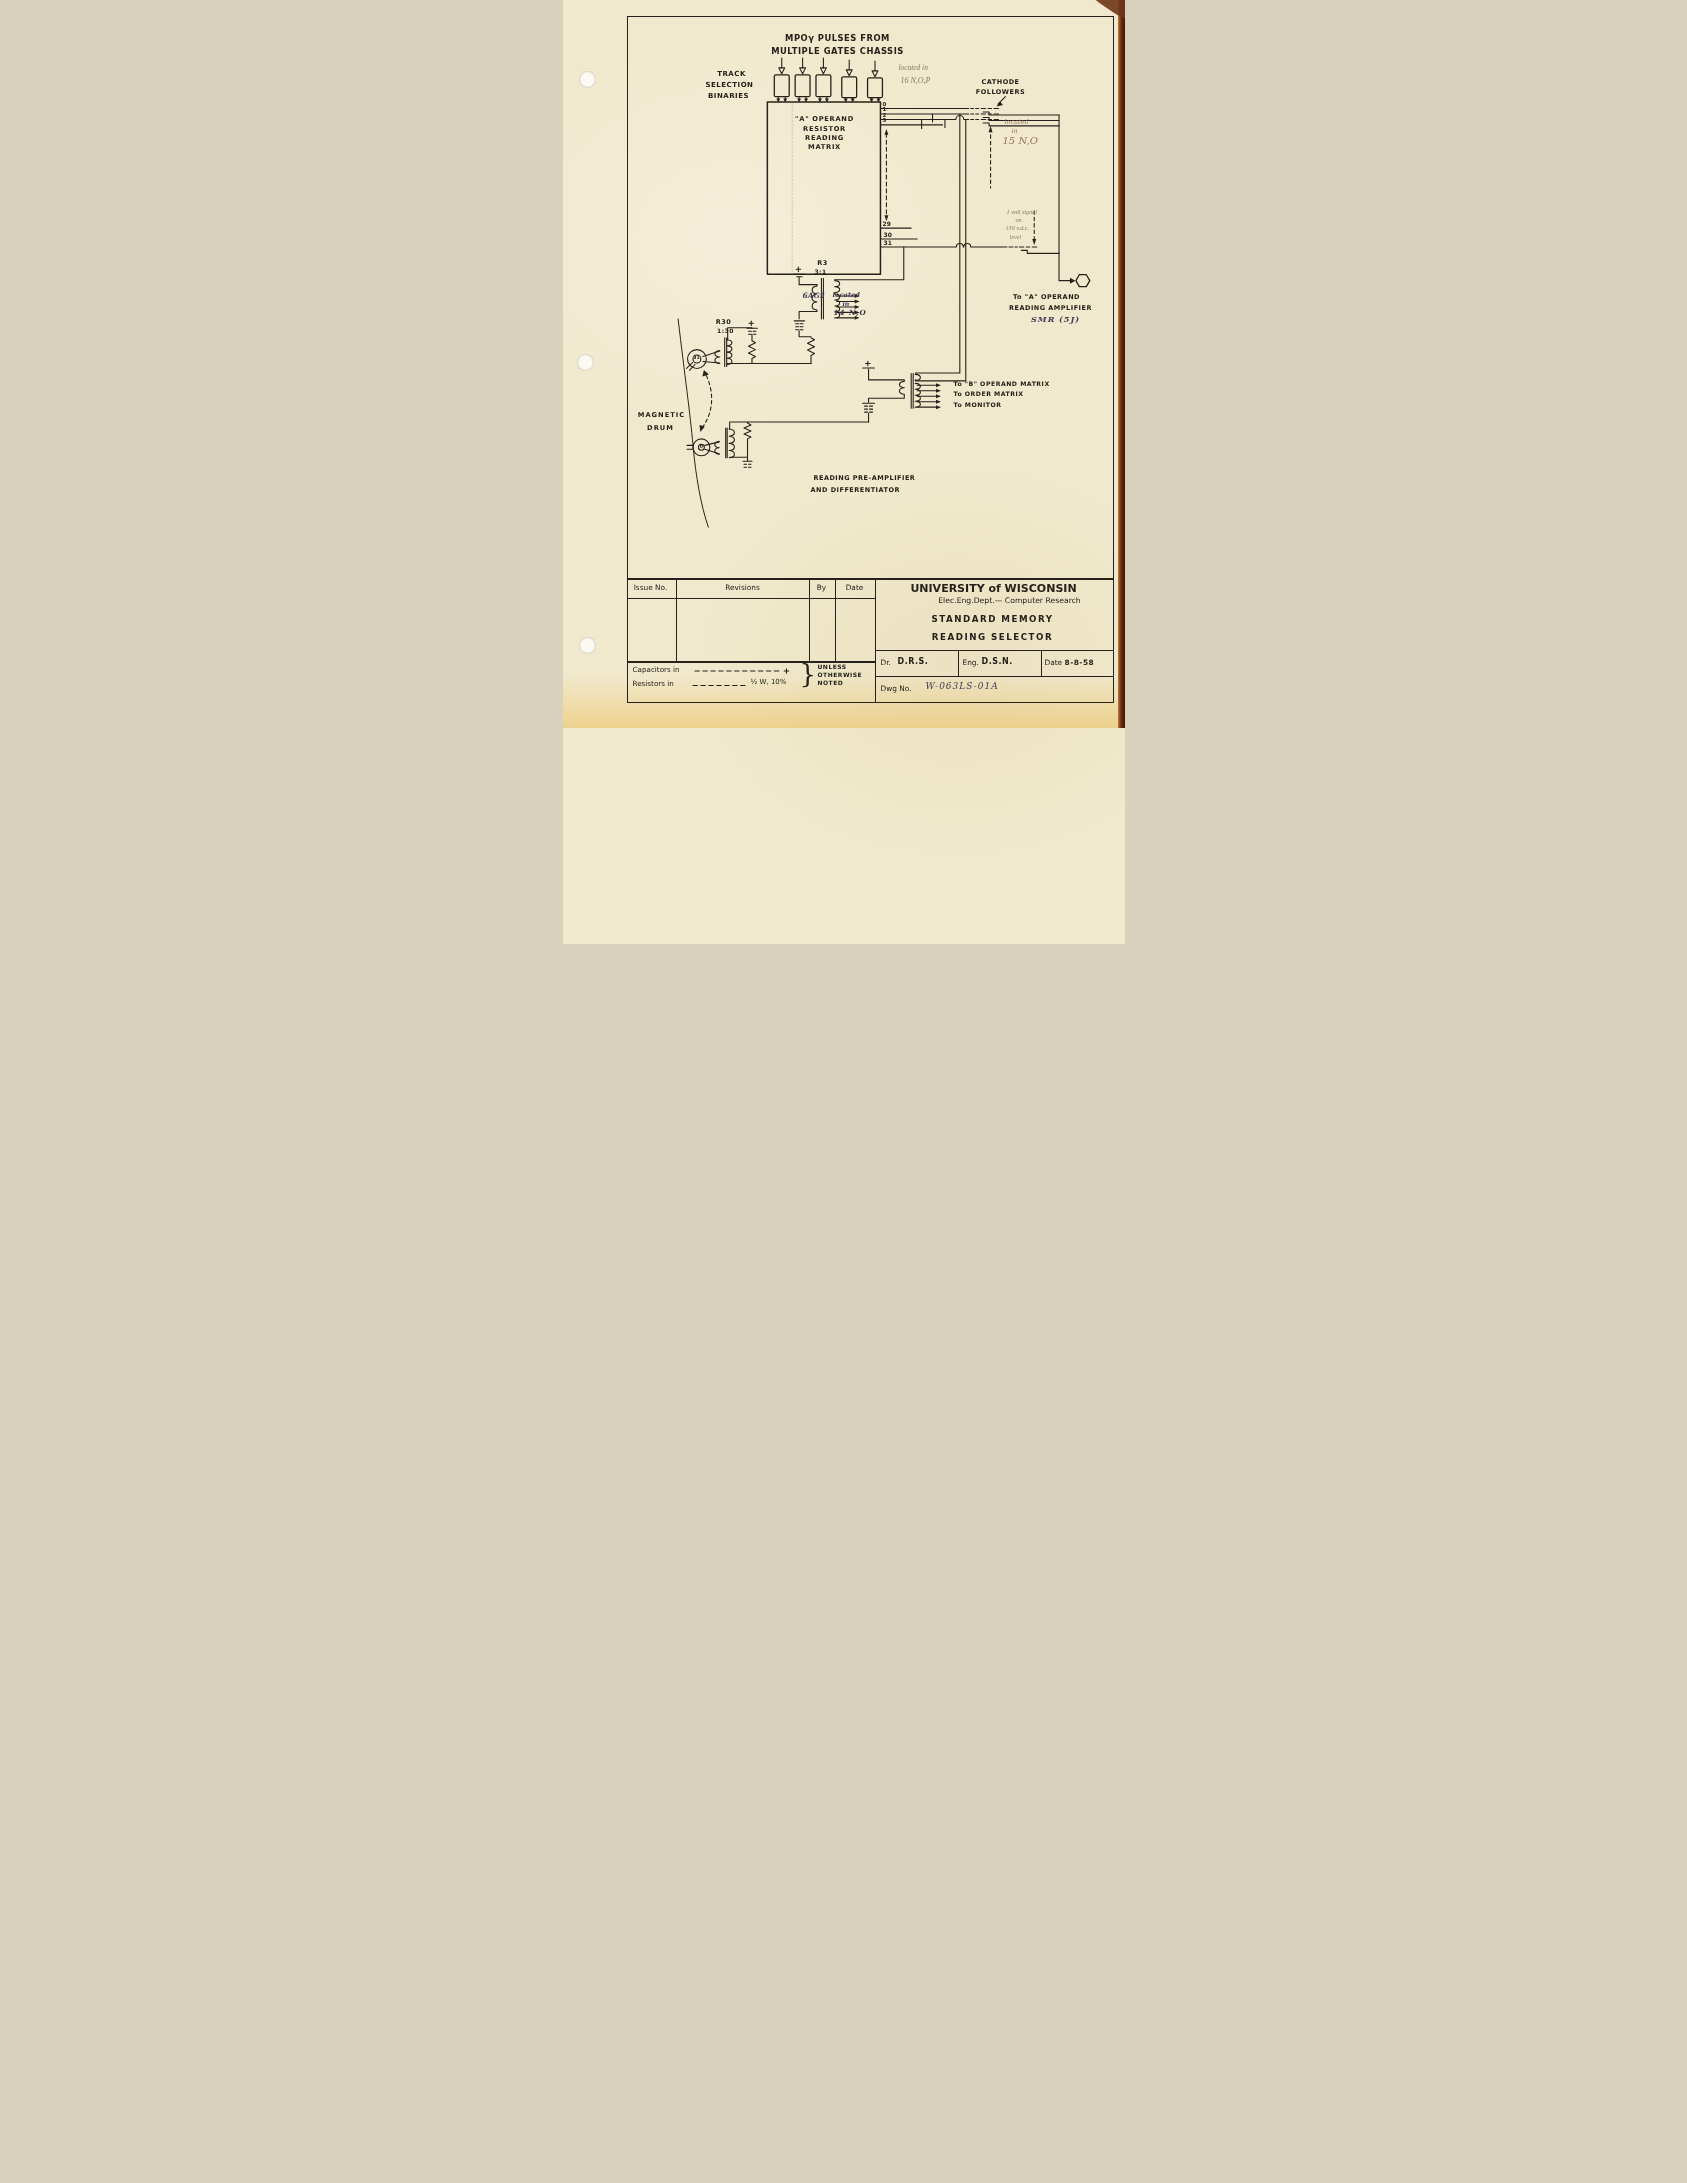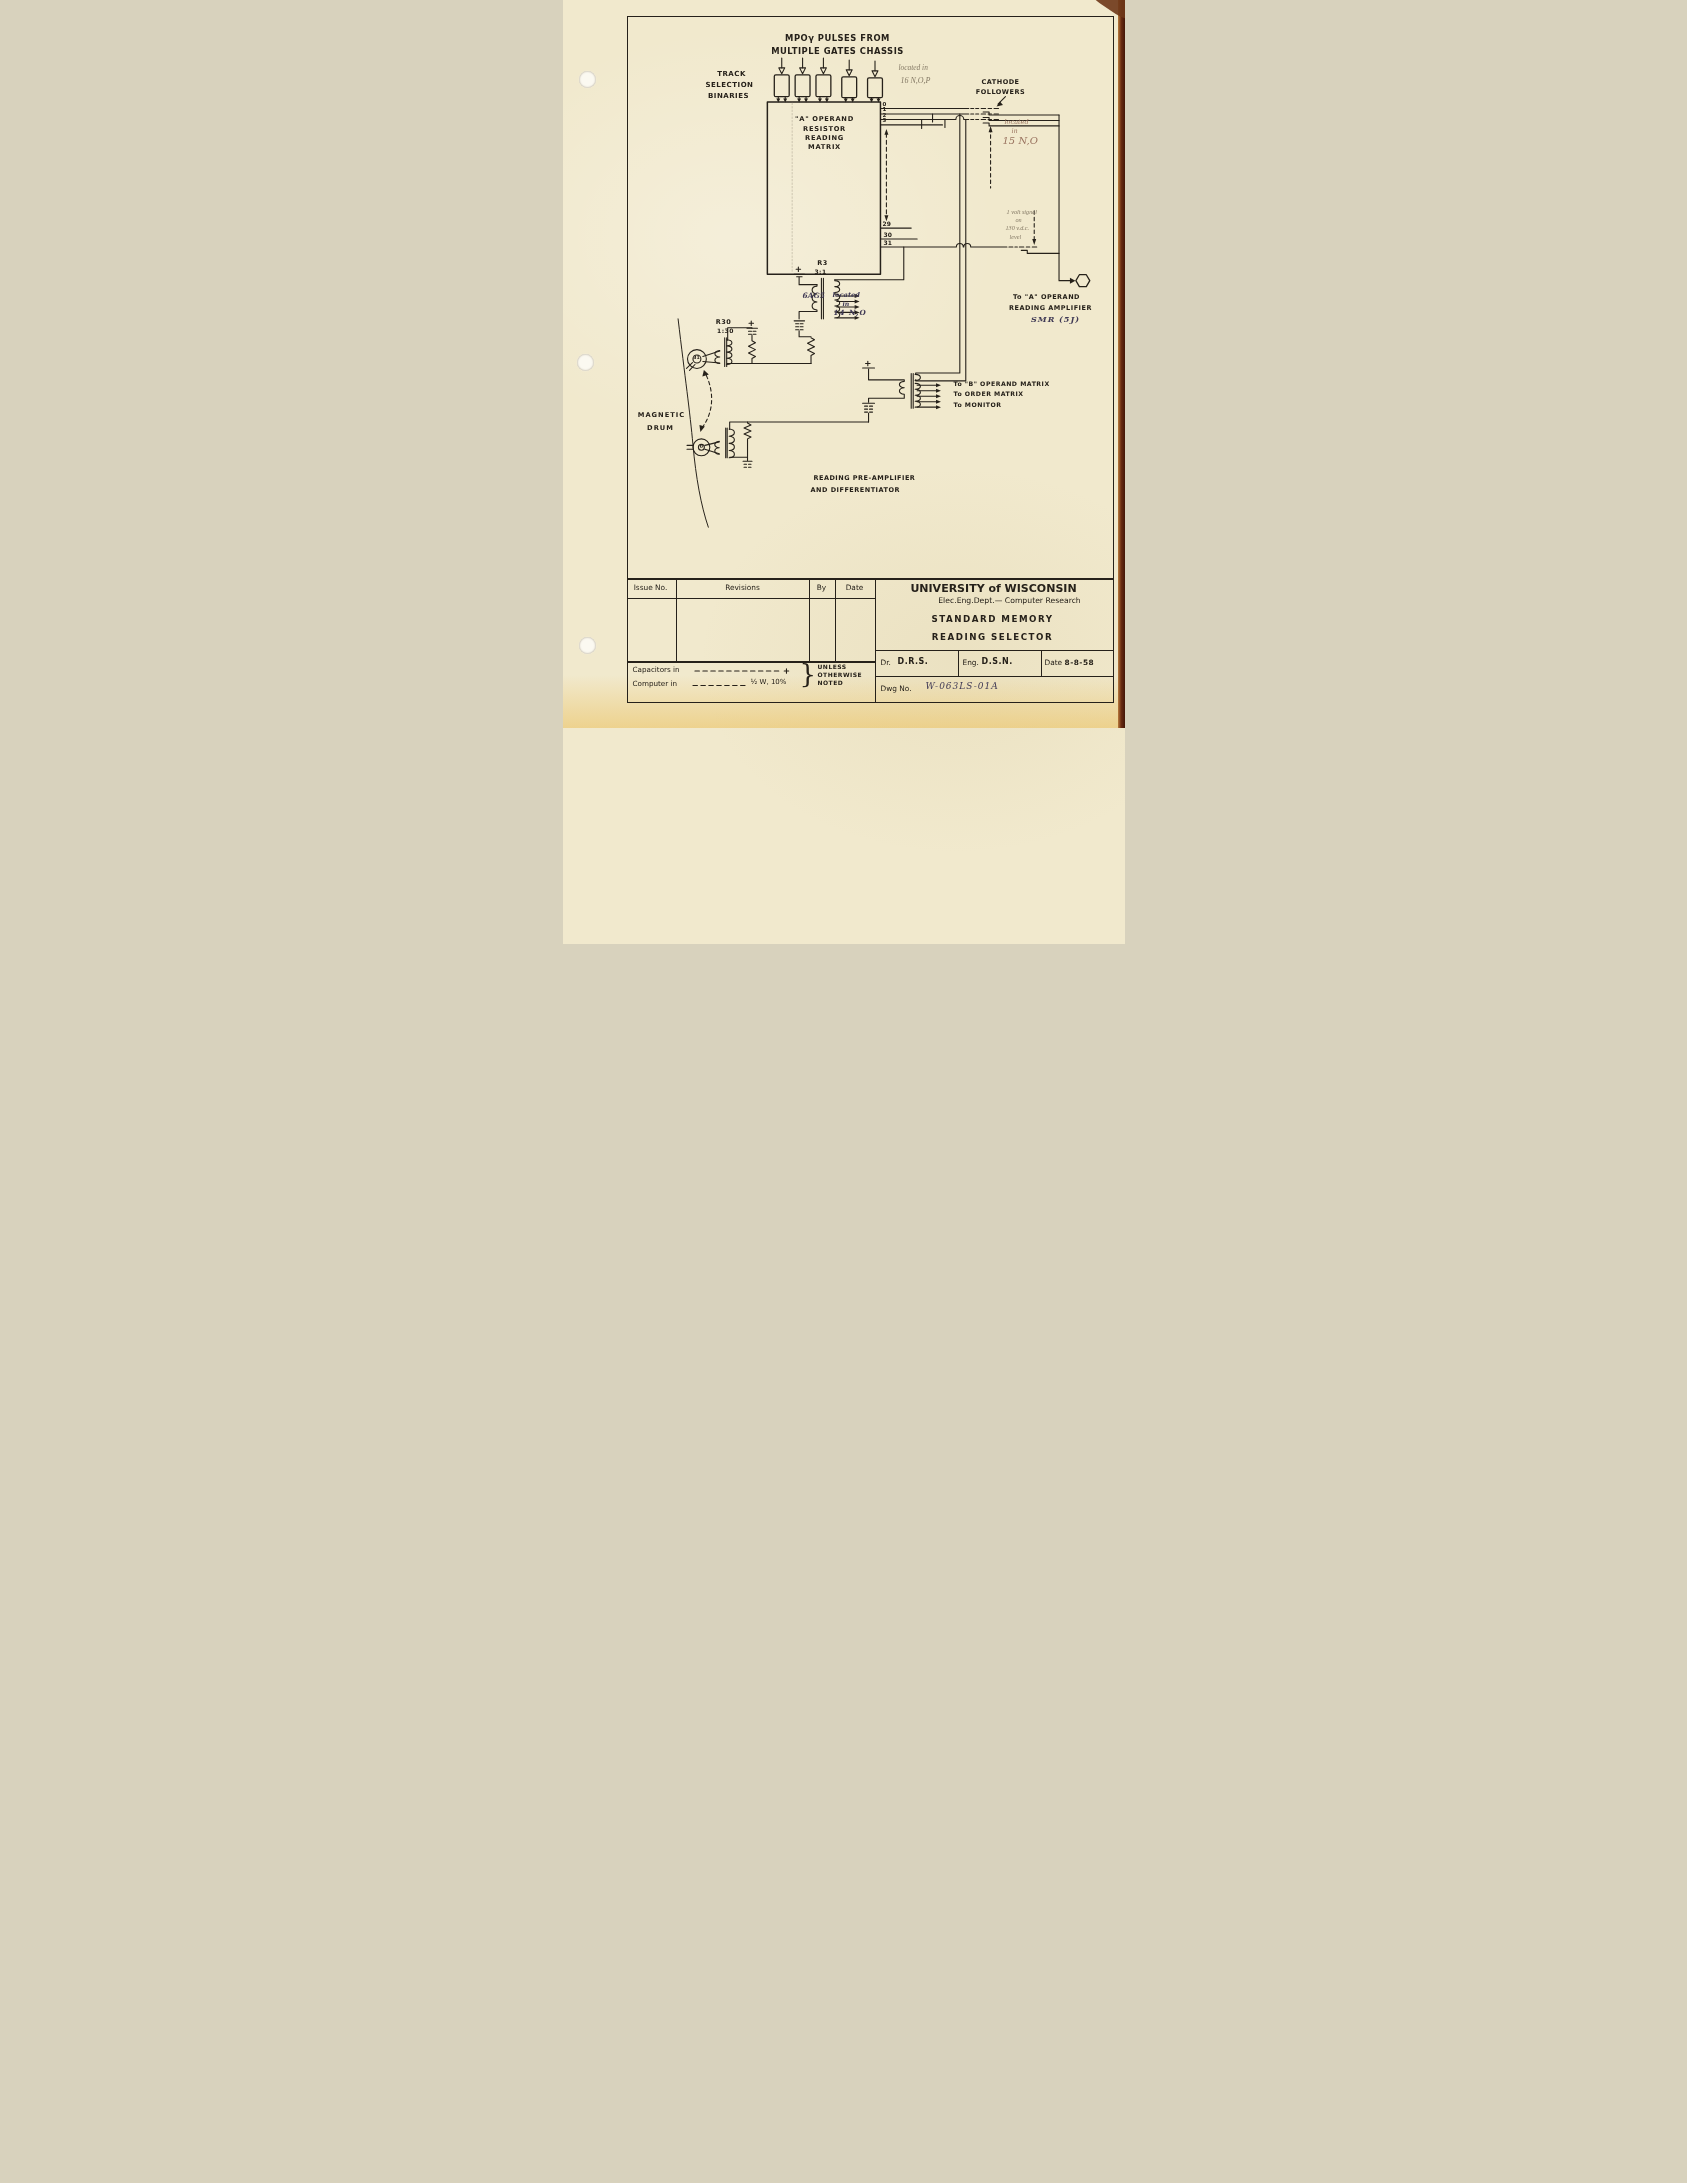--- a/index.html
+++ b/index.html
@@ -294,21 +294,21 @@
     <div class="abs lbl" style="left:419px;top:657px;font-size:8px;letter-spacing:0.5px;">D.S.N.</div>
     <div class="abs" style="left:482px;top:658px;font-size:7.4px;">Date</div>
     <div class="abs lbl" style="left:502px;top:658px;font-size:7.4px;">8-8-58</div>
     <div class="tb-line" style="left:312px;top:676px;width:238px;height:1px;"></div>
     <div class="abs" style="left:318px;top:684px;font-size:7.4px;">Dwg No.</div>
     <div class="abs ink" style="left:363px;top:681px;font-size:9px;letter-spacing:1px;font-weight:400;">W-063LS-01A</div>
   </div>
 
   <div>
     <div class="abs" style="left:70px;top:665px;font-size:7.2px;">Capacitors in</div>
-    <div class="abs" style="left:70px;top:679px;font-size:7.2px;">Computer in</div>
+    <div class="abs" style="left:70px;top:679px;font-size:7.2px;">Resistors in</div>
     <div class="abs" style="left:188px;top:678px;font-size:7px;">½ W, 10%</div>
     <div class="abs brace" style="left:237px;top:659px;font-size:26px;">}</div>
     <div class="abs lbl" style="left:255px;top:663px;font-size:6px;">UNLESS</div>
     <div class="abs lbl" style="left:255px;top:671px;font-size:6px;">OTHERWISE</div>
     <div class="abs lbl" style="left:255px;top:679px;font-size:6px;">NOTED</div>
   </div>
 </div>
 
 
 </body></html>

